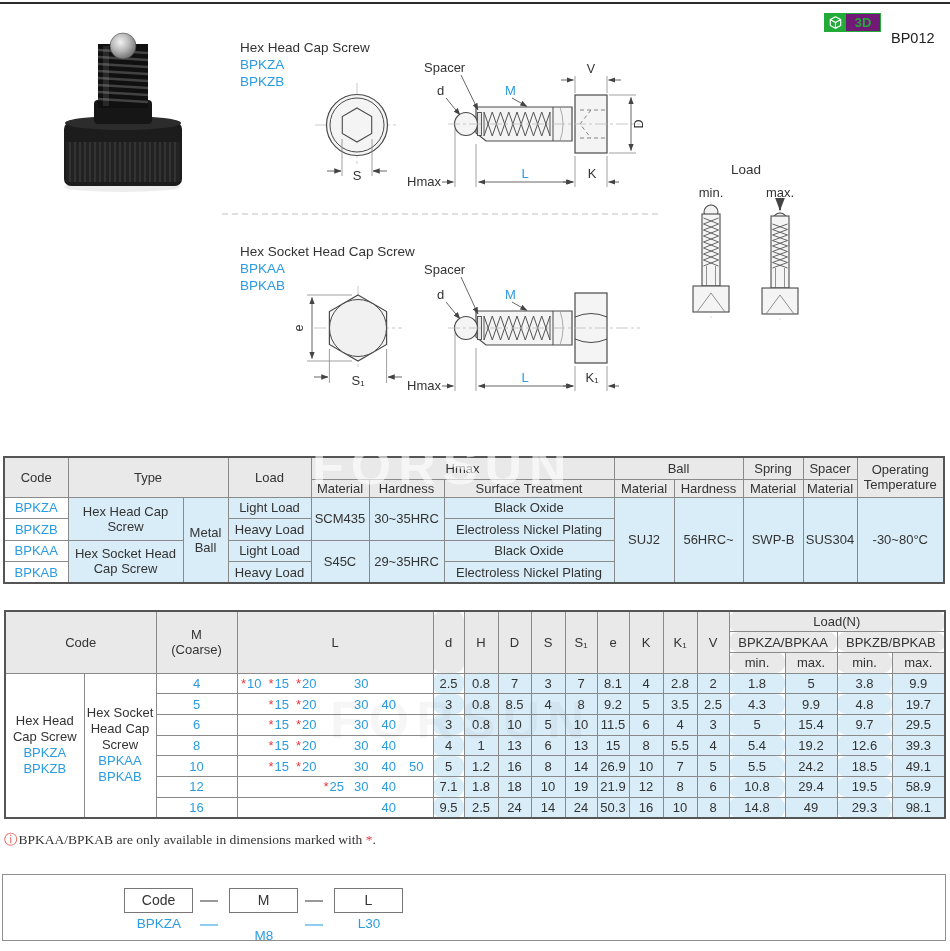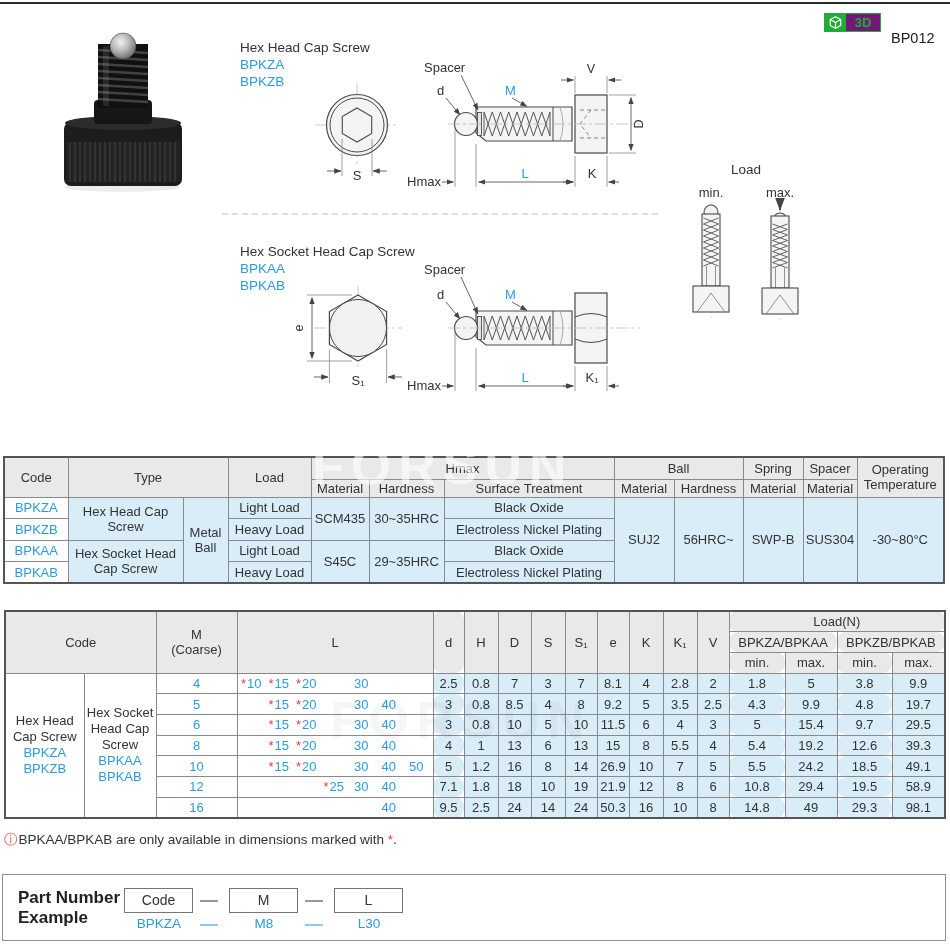--- a/index.html
+++ b/index.html
@@ -38,21 +38,21 @@
   .dim td.ncell{background:#d9edf8;color:#333;}
   .dim td.gcell{background:#fff;line-height:16px;font-size:13px;}
   .dim td.gcell .bl,.dim .bl{color:#2b9ce0;}
   .dim td.mcell{background:#fff;}
   .dim td.lcell{background:#fff;padding:0;white-space:nowrap;text-align:left;}
   .slot{display:inline-block;width:27.5px;text-align:center;color:#2b9ce0;font-size:13px;}
   .star{color:#e8383d;margin-right:1px;}
   .bL{border-left:1.8px solid #555 !important;border-radius:9px;}
 
   
-  .foot{position:absolute;left:4px;top:831px;font-size:13.5px;color:#333;}
+  .foot{position:absolute;left:4px;top:831px;font-size:13.5px;color:#333;font-family:Liberation Serif, serif;}
   .foot .icn{color:#e8554b;margin-right:1px;}
 
   
   .pnbox{position:absolute;left:2px;top:874px;width:944px;height:67px;border:1.5px solid #8f8f8f;box-sizing:border-box;}
   .pntitle{position:absolute;left:15px;top:13px;font-size:17px;font-weight:bold;color:#222;line-height:20px;}
   .pncell{position:absolute;top:13px;width:69px;height:25px;border:1.5px solid #777;box-sizing:border-box;text-align:center;line-height:22px;font-size:14px;color:#333;}
   .dash{position:absolute;top:25px;width:18px;border-top:2px solid #999;}
   .bdash{position:absolute;top:49px;width:18px;border-top:2px solid #8ecdf0;}
   .pnex{position:absolute;top:41px;width:80px;text-align:center;font-size:13.5px;color:#2b9ce0;}
 
@@ -509,28 +509,24 @@
           <td class="ncell">49</td>
           <td class="ncell bL">29.3</td>
           <td class="ncell">98.1</td>
         </tr>
       </tbody>
   </table>
 
   <div class="foot"><span class="icn">ⓘ</span><span>BPKAA/BPKAB are only available in dimensions marked with </span><span class="red">*</span><span>.</span></div>
 
   <div class="pnbox">
-    <div class="pntitle">
-      <div>Part Number</div>
-      <div>Example</div>
-    </div>
     <div class="pncell" style="left:121px;">Code</div>
     <div class="dash" style="left:197px;"></div>
     <div class="pncell" style="left:226px;">M</div>
     <div class="dash" style="left:302px;"></div>
     <div class="pncell" style="left:331px;">L</div>
     <div class="pnex" style="left:116px;">BPKZA</div>
     <div class="bdash" style="left:197px;"></div>
-    <div class="pnex" style="left:221px;">M8</div>
+    <div class="pnex" style="left:221px;margin-top:12px;">M8</div>
     <div class="bdash" style="left:302px;"></div>
     <div class="pnex" style="left:326px;">L30</div>
   </div>
 </div>
 
 </body></html>

